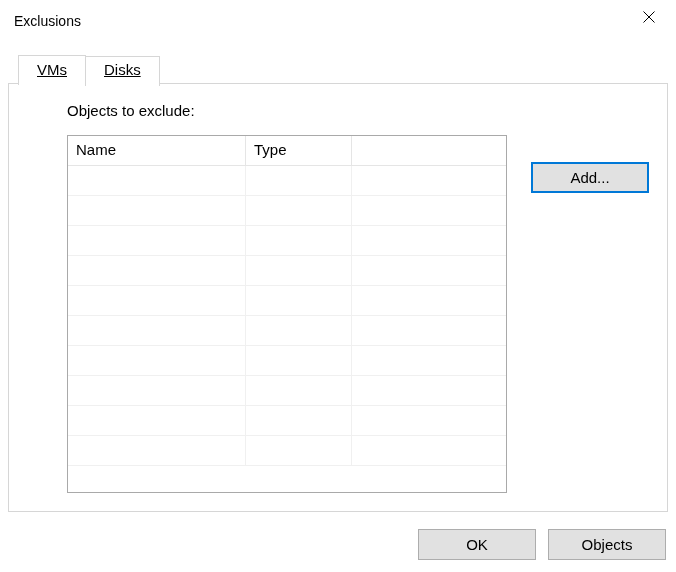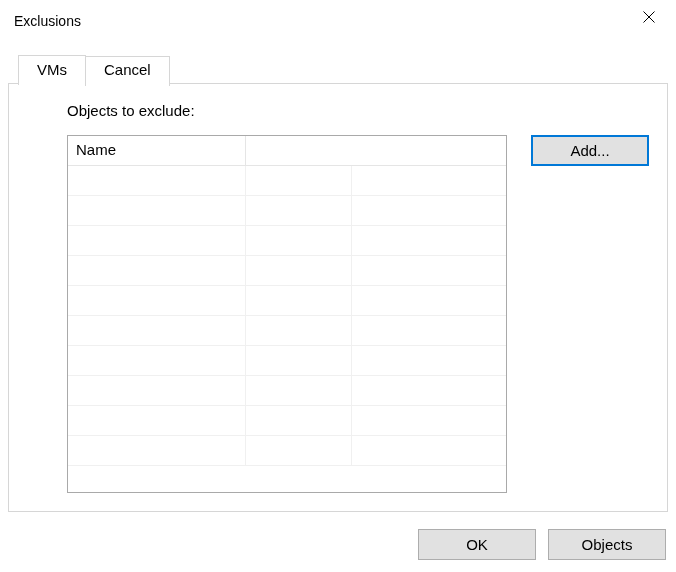--- a/index.html
+++ b/index.html
@@ -51,20 +51,21 @@
     }
     .tab {
       padding: 5px 18px 6px;
       font-size: 15px;
       border: 1px solid #d6d6d6;
       border-bottom: none;
       background: #fff;
       margin-right: -1px;
       cursor: pointer;
       position: relative;
+      text-decoration: underline;
     }
     .tab.active {
       border-color: #d6d6d6;
       background: #fff;
       z-index: 3;
       top: 1px;
       padding-bottom: 7px;
     }
     .tab.inactive {
       background: #fff;
@@ -149,20 +150,21 @@
     .btn {
       height: 31px;
       background: #e1e1e1;
       border: 1px solid #adadad;
       font-size: 15px;
       cursor: pointer;
       display: flex;
       align-items: center;
       justify-content: center;
       padding: 0;
+      margin-top: 27px;
     }
     .btn.primary {
       background: #e1e1e1;
       border: 2px solid #0078d7;
     }
 
     .bottom-bar {
       position: absolute;
       right: 10px;
       bottom: 12px;
@@ -187,31 +189,32 @@
     </span>
   </div>
 </div>
 
 <div class="content-frame">
   <div class="tabstrip">
     <div class="tab active">
       <span>VMs</span>
     </div>
     <div class="tab inactive">
-      <span>Cancel</span>
+      <span>Disks</span>
     </div>
   </div>
 
   <div class="tab-panel">
     <div class="panel-inner">
       <div class="section-label">Objects to exclude:</div>
       <div class="row">
         <div class="grid">
           <div class="grid-header">
             <div class="col col-name">Name</div>
+            <div class="col col-type">Type</div>
             <div class="col col-rest"></div>
           </div>
           <div class="grid-body">
             <div class="grid-row">
                 <div class="cell col-name"></div>
                 <div class="cell col-type"></div>
                 <div class="cell col-rest"></div>
               </div>
             <div class="grid-row">
                 <div class="cell col-name"></div>

